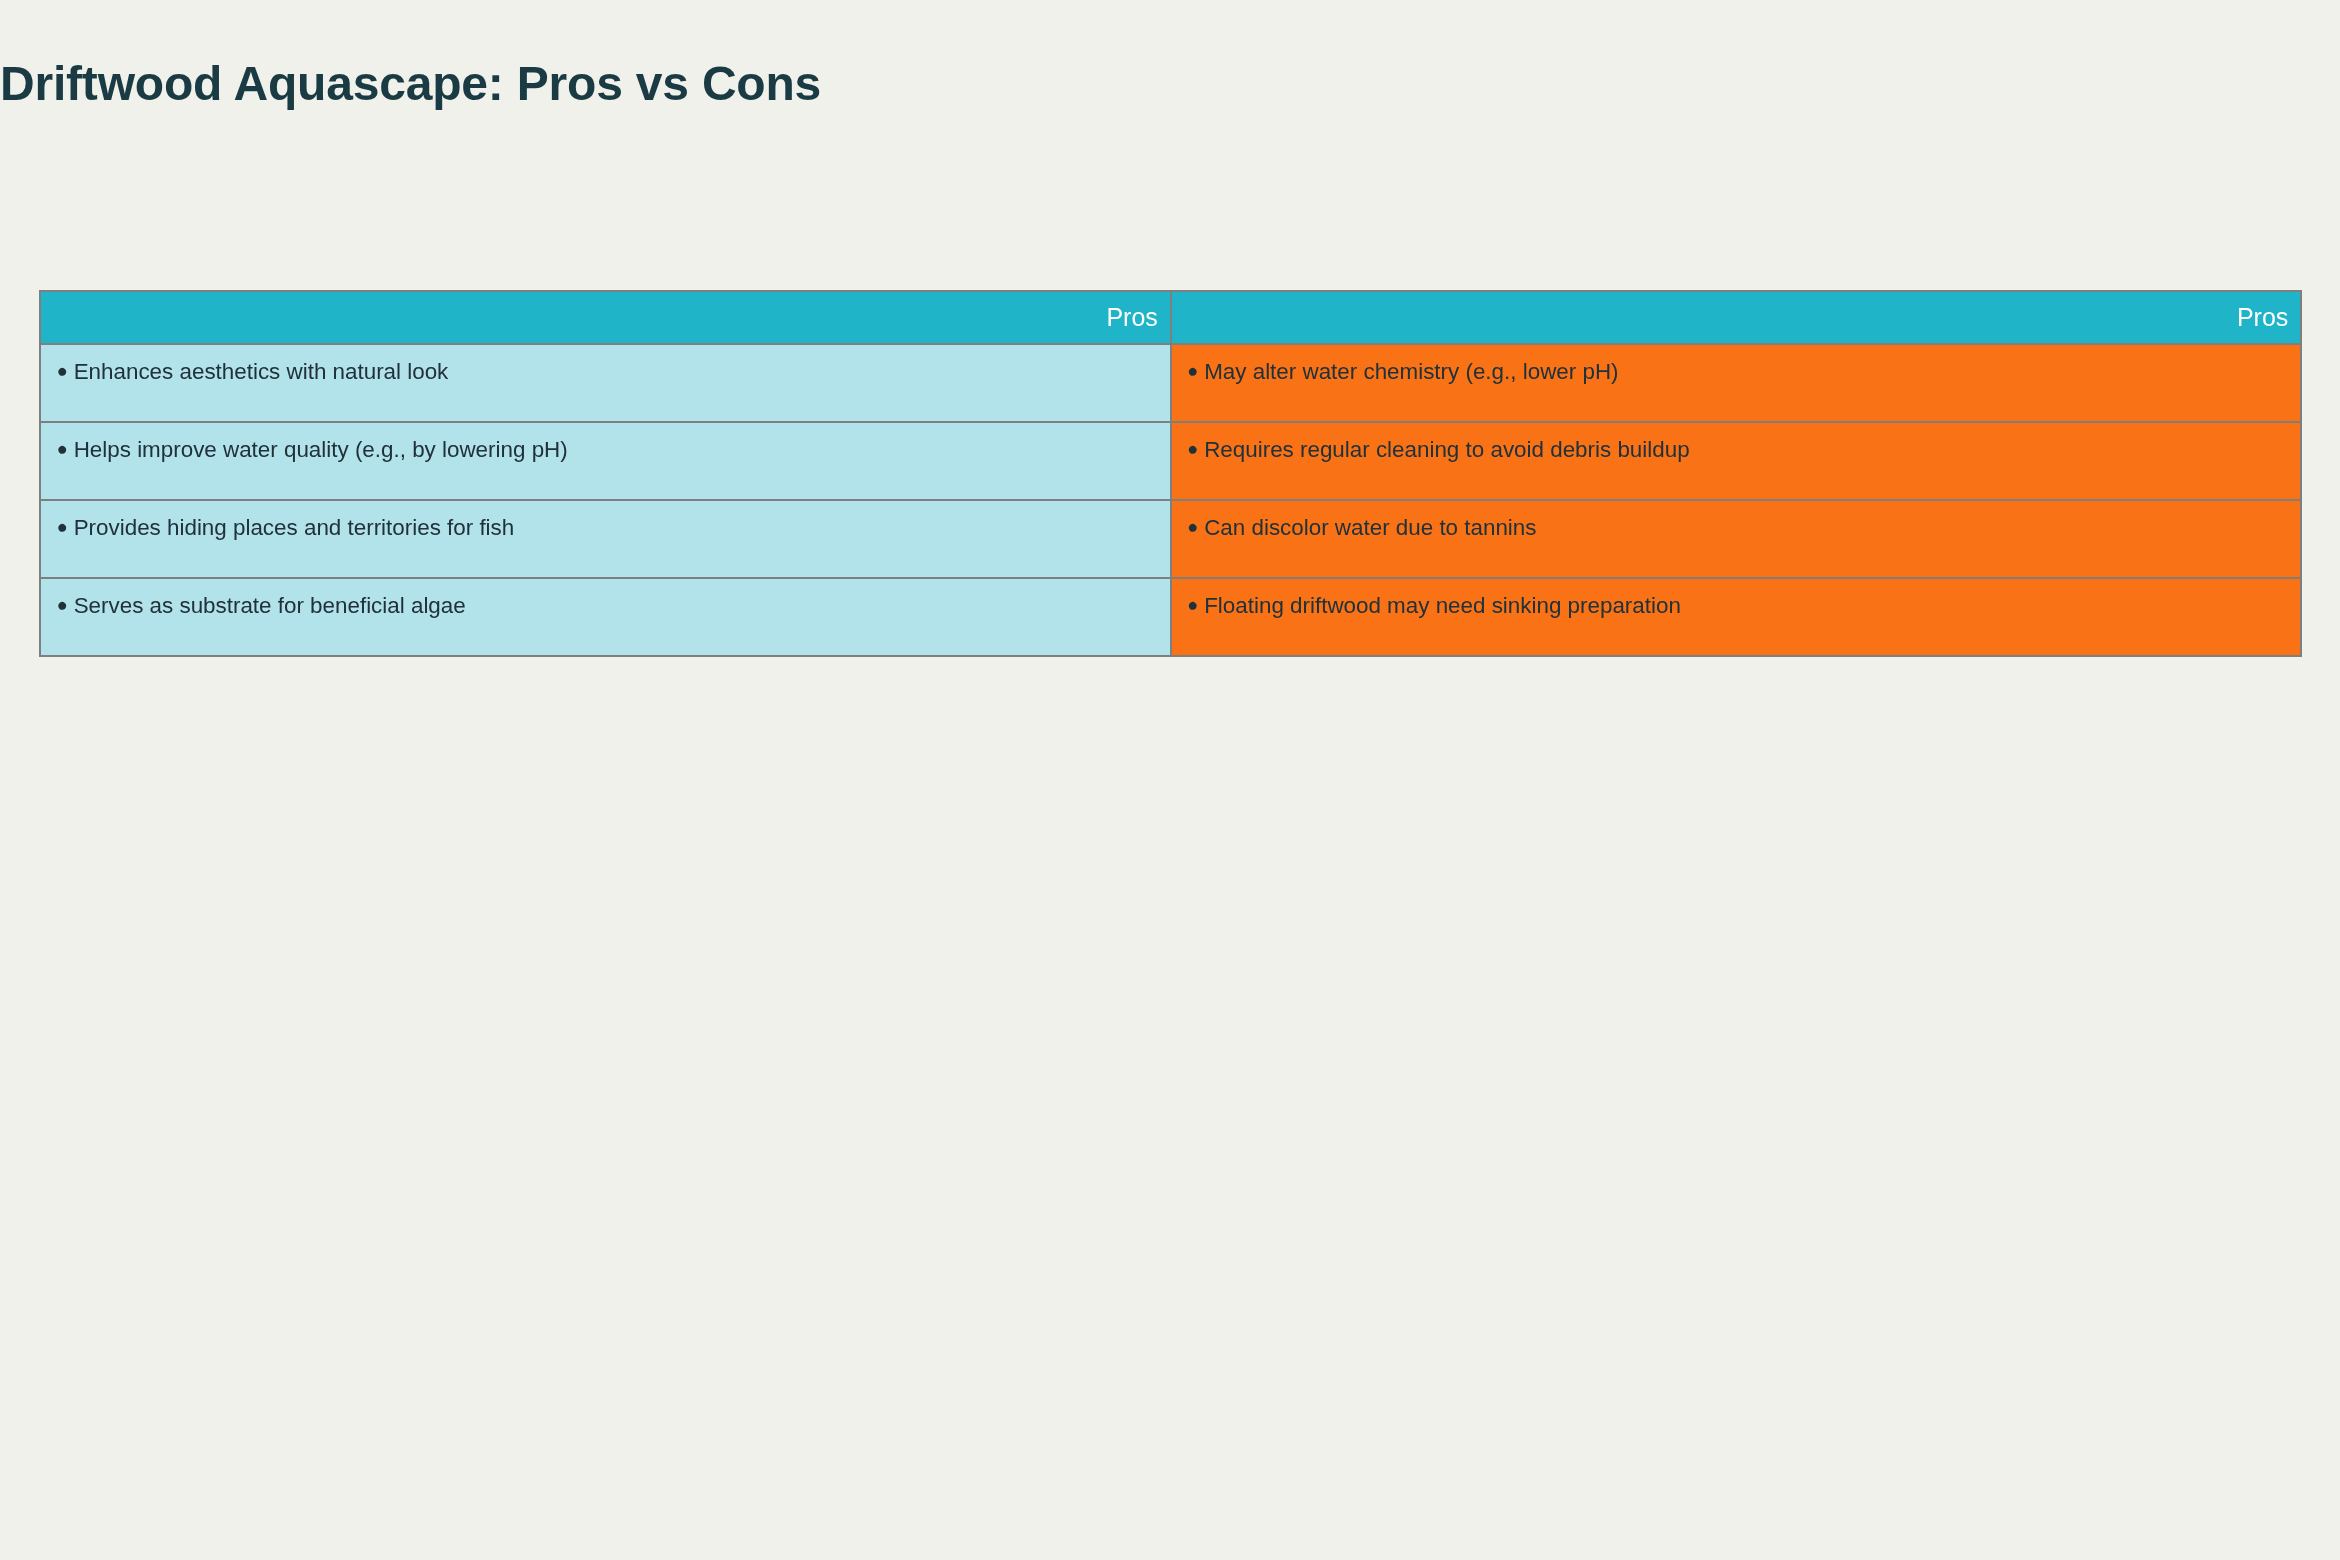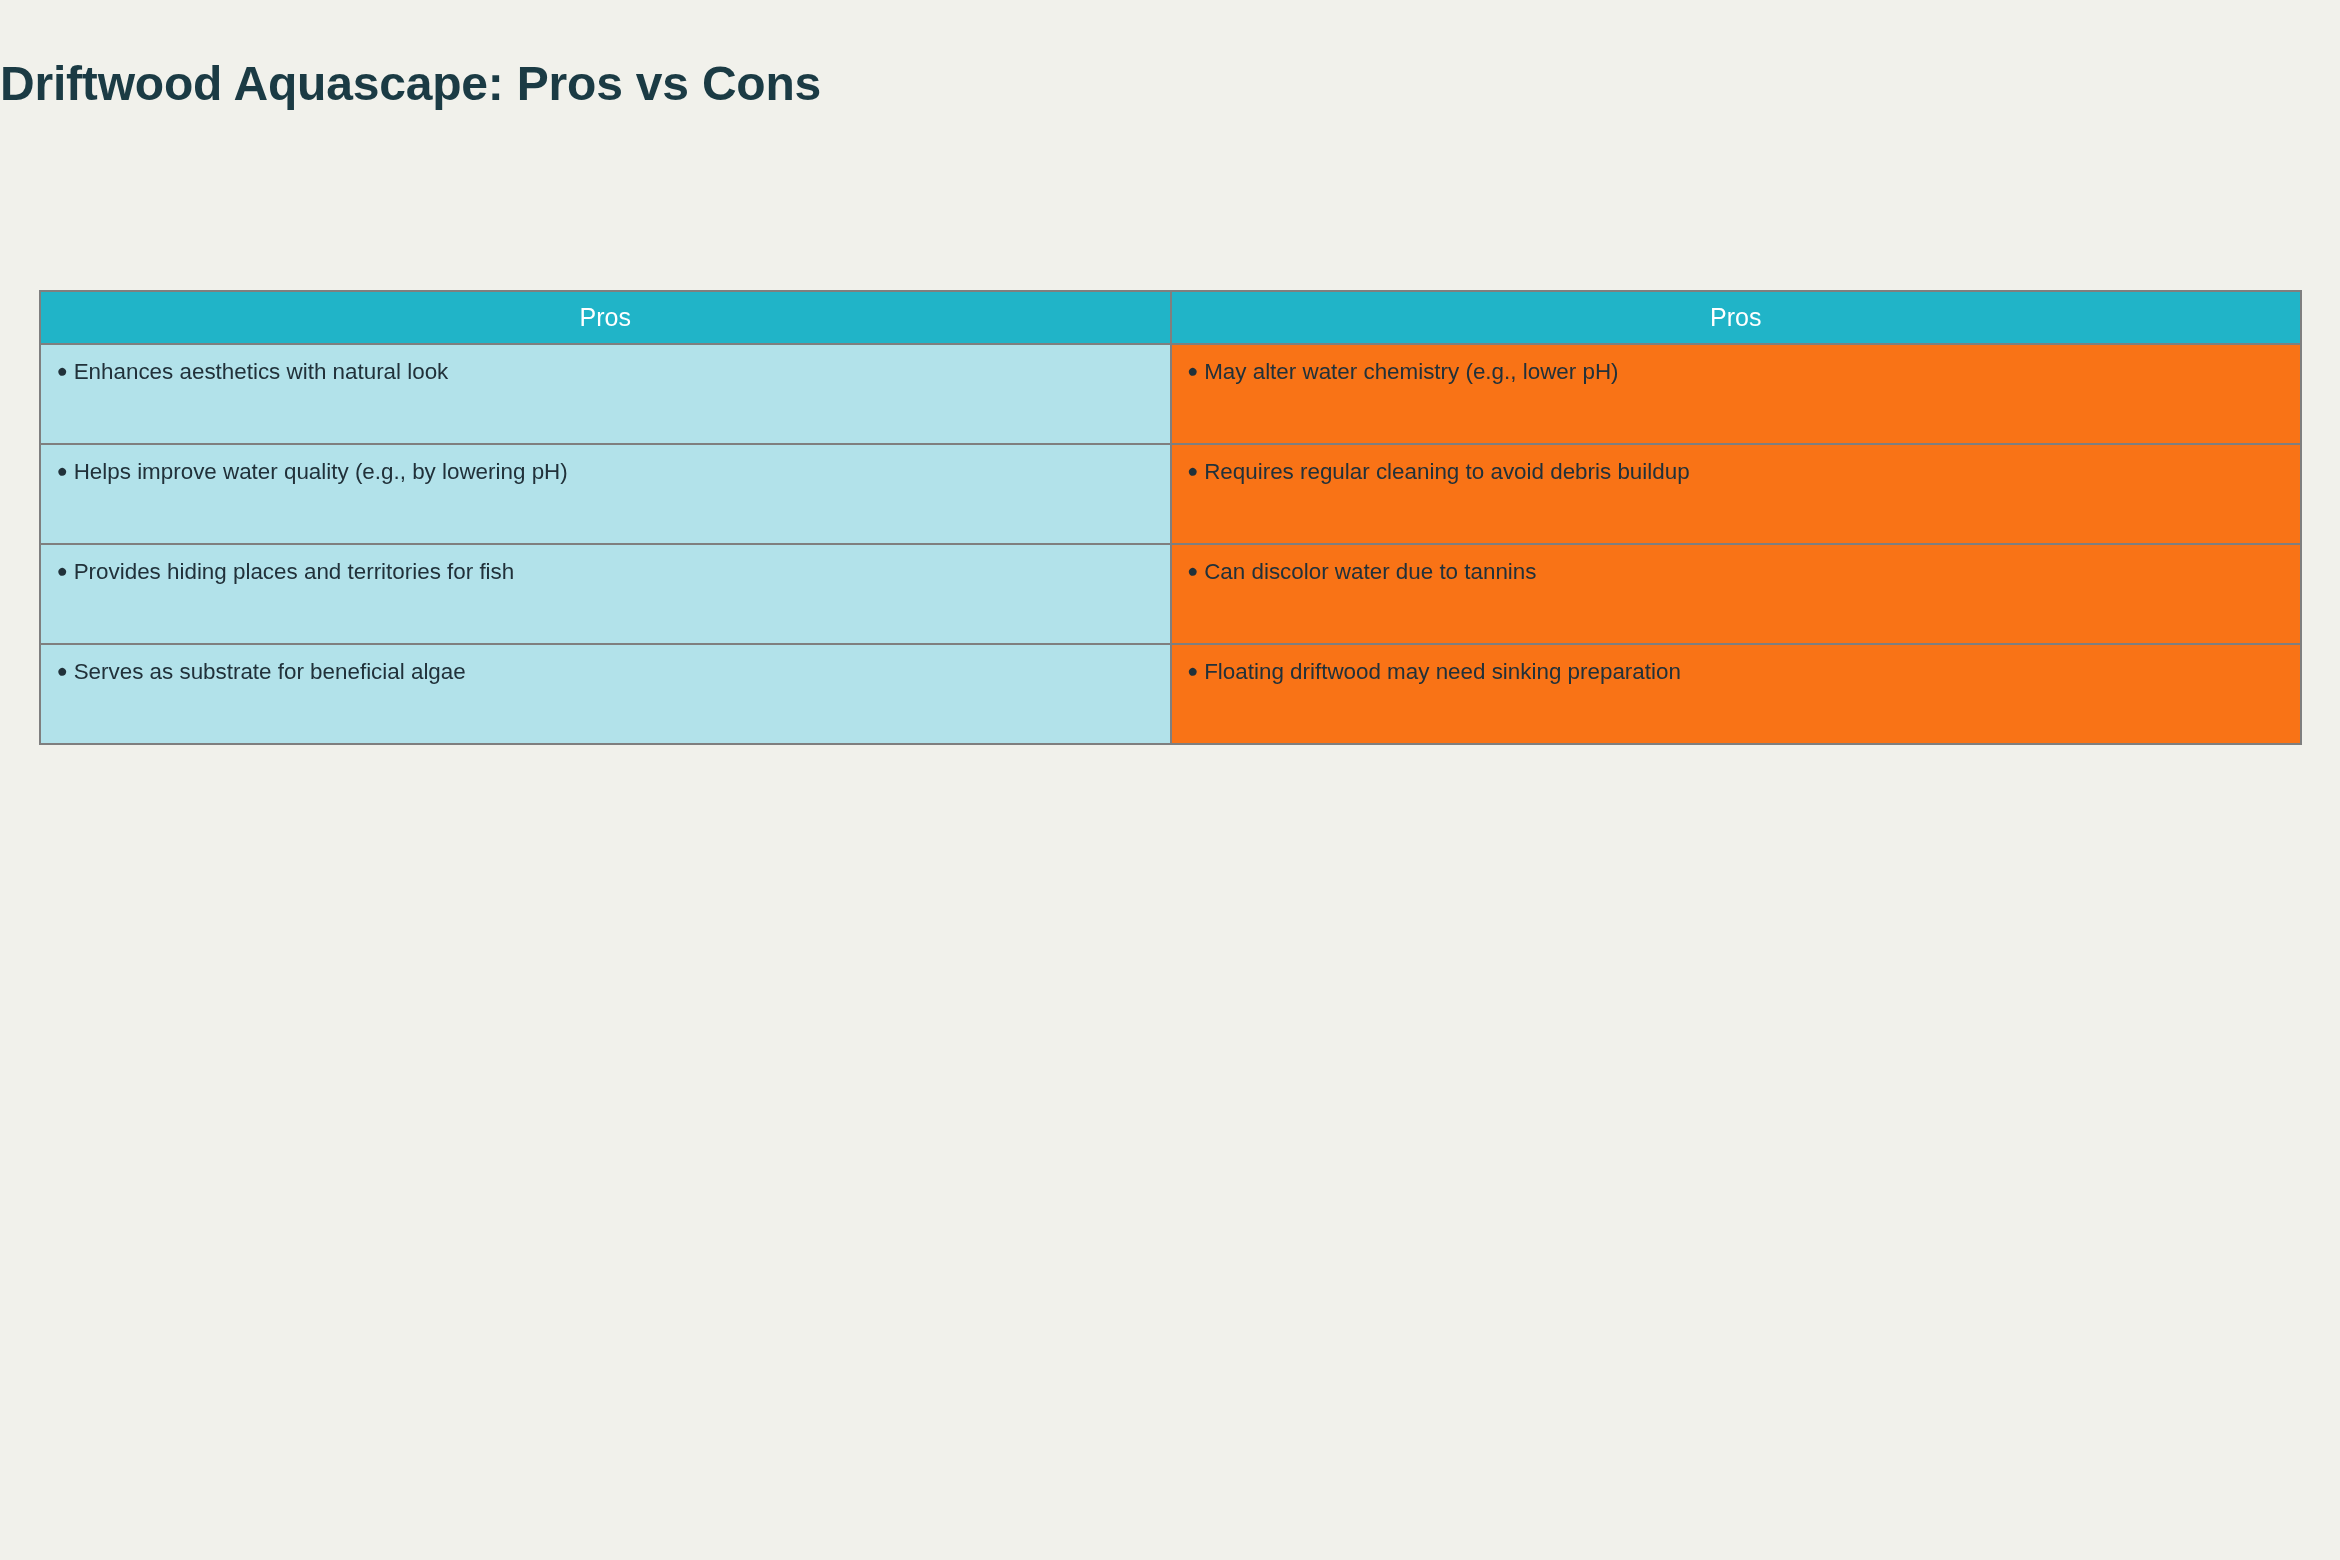--- a/index.html
+++ b/index.html
@@ -54,29 +54,29 @@
     border: 2px solid #7f7f7f;
     padding: 0;
     vertical-align: top;
   }
 
   table.pros-cons th {
     background: #20b4c8;
     color: #ffffff;
     font-size: 25px;
     font-weight: normal;
-    text-align: center;
+    text-align: right;
     height: 51px;
     line-height: 51px;
     padding: 0 11.7px;
     box-sizing: border-box;
   }
 
   table.pros-cons td {
-    height: 100px;
+    height: 78px;
     box-sizing: border-box;
     font-size: 22.4px;
     color: #21313a;
     padding: 12.7px 15.6px 0 15.6px;
     line-height: 1.25;
   }
 
   td.pros-cell {
     background: #b2e2ea;
   }

